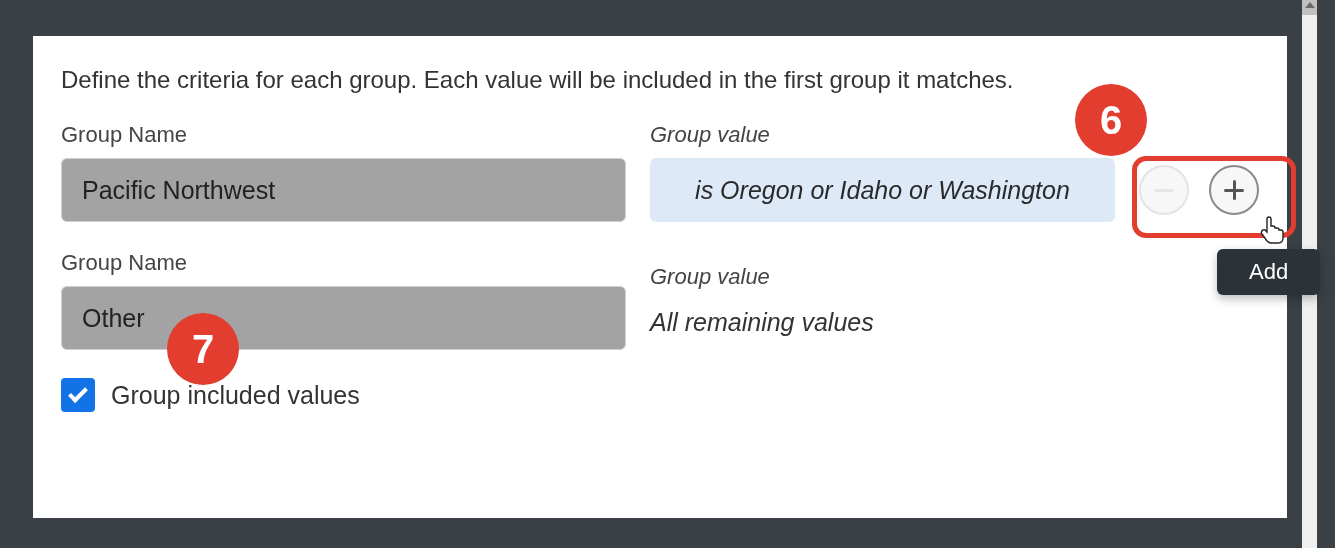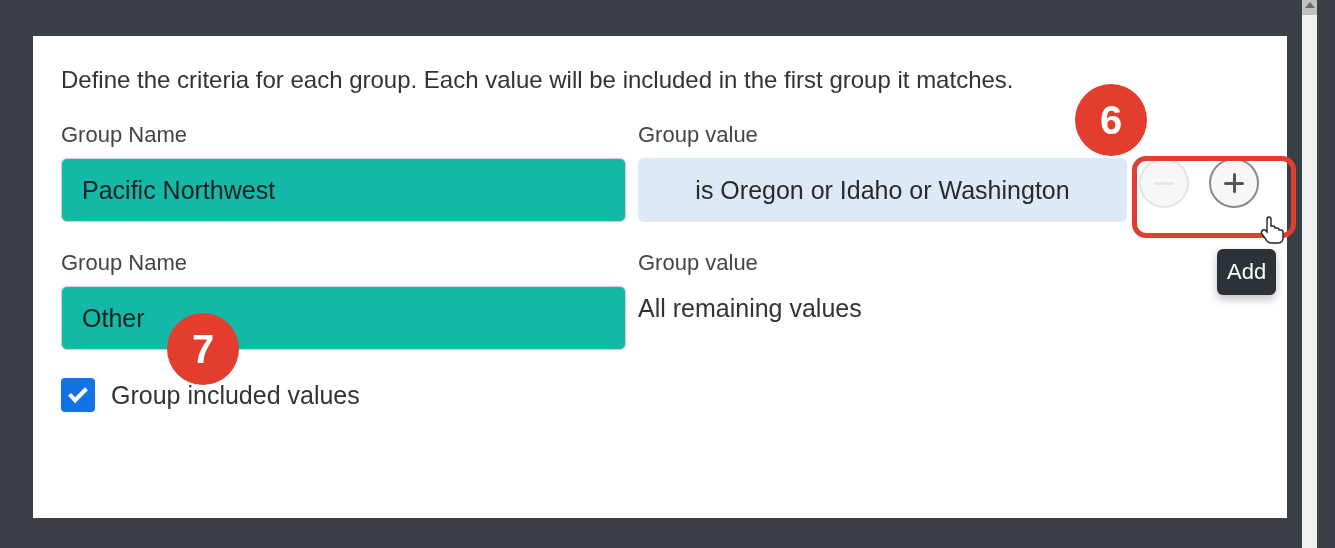--- a/index.html
+++ b/index.html
@@ -47,26 +47,26 @@
   }
 
   .instruction {
     font-size: 24px;
     color: #333;
     margin-bottom: 28px;
   }
 
   .row {
     display: flex;
-    gap: 12px;
-    align-items: flex-start;
+    gap: 24px;
+    align-items: center;
     margin-bottom: 28px;
   }
   .col-name { width: 565px; flex: 0 0 auto; }
-  .col-value { flex: 1 1 auto; }
+  .col-value { flex: 1 1 auto; font-style: italic; }
   .col-actions {
     display: flex;
     gap: 20px;
     align-items: center;
     padding-top: 36px;
     position: relative;
   }
 
   .field-label {
     font-size: 22px;
@@ -76,21 +76,21 @@
   }
 
   .text-input {
     width: 100%;
     height: 64px;
     border: 1px solid #cfcfcf;
     border-radius: 6px;
     font-size: 25px;
     padding: 0 20px;
     color: #222;
-    background: #14b8a6;
+    background: #a3a3a3;
   }
 
   .value-pill {
     width: 100%;
     height: 64px;
     background: #dde9f7;
     border-radius: 6px;
     display: flex;
     align-items: center;
     justify-content: center;
@@ -149,21 +149,21 @@
     display: flex; align-items: center; justify-content: center;
     pointer-events: none;
     z-index: 20;
   }
 
   .tooltip {
     position: absolute;
     background: #2b3238;
     color: #fff;
     font-size: 22px;
-    padding: 10px 10px;
+    padding: 10px 32px;
     border-radius: 6px;
     box-shadow: 0 4px 10px rgba(0,0,0,0.25);
     z-index: 15;
   }
 
   .cursor-pointer-icon {
     position: absolute;
     width: 26px; height: 30px;
     z-index: 25;
     pointer-events: none;

